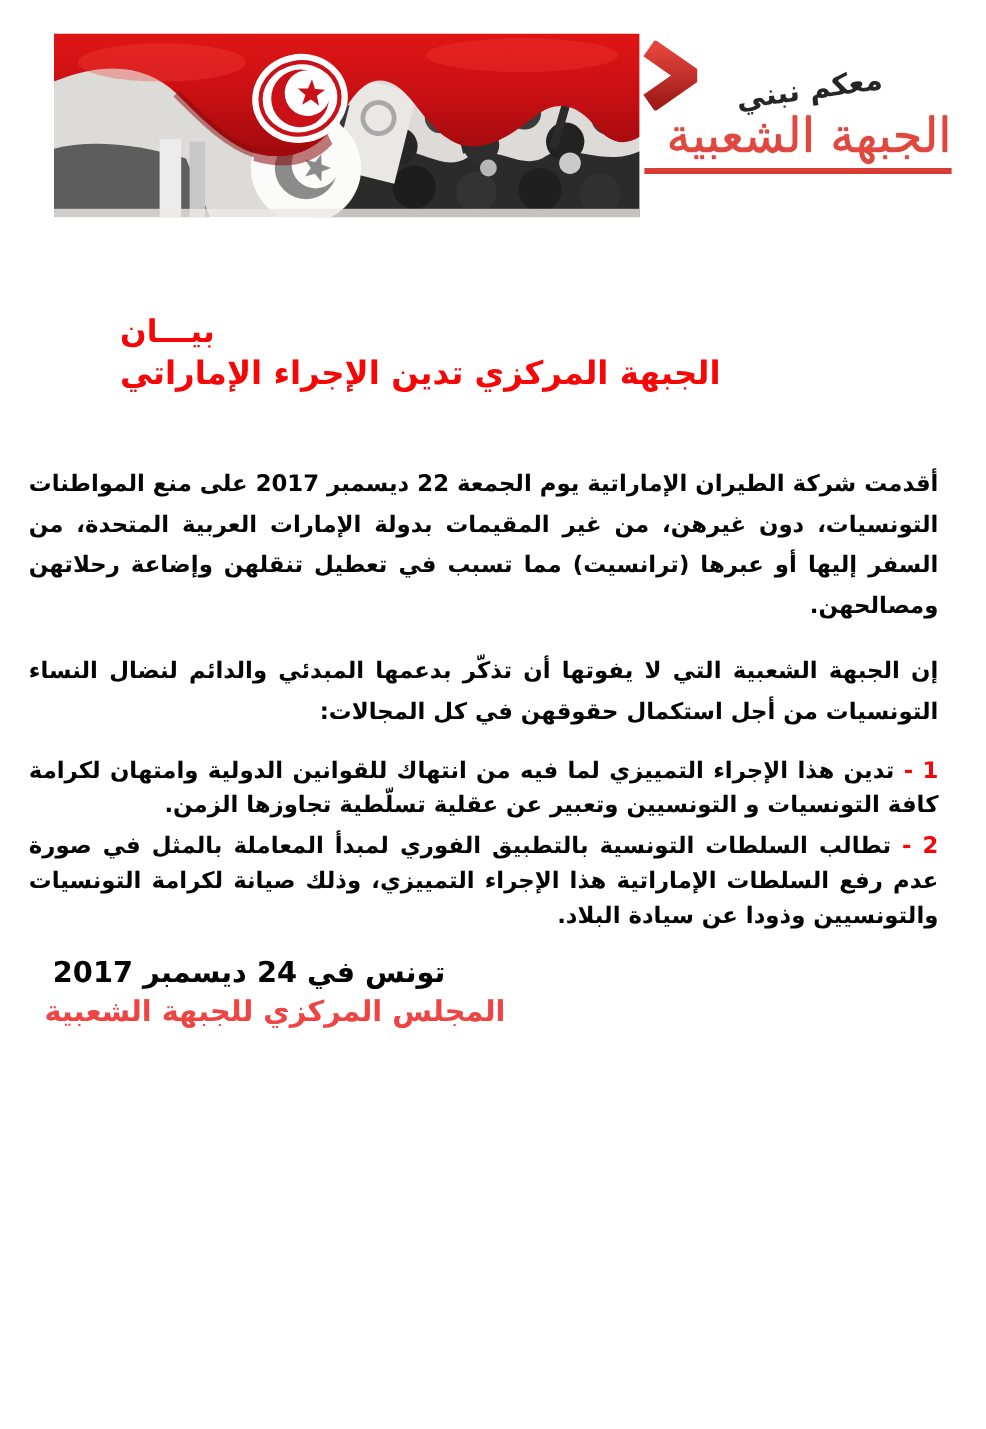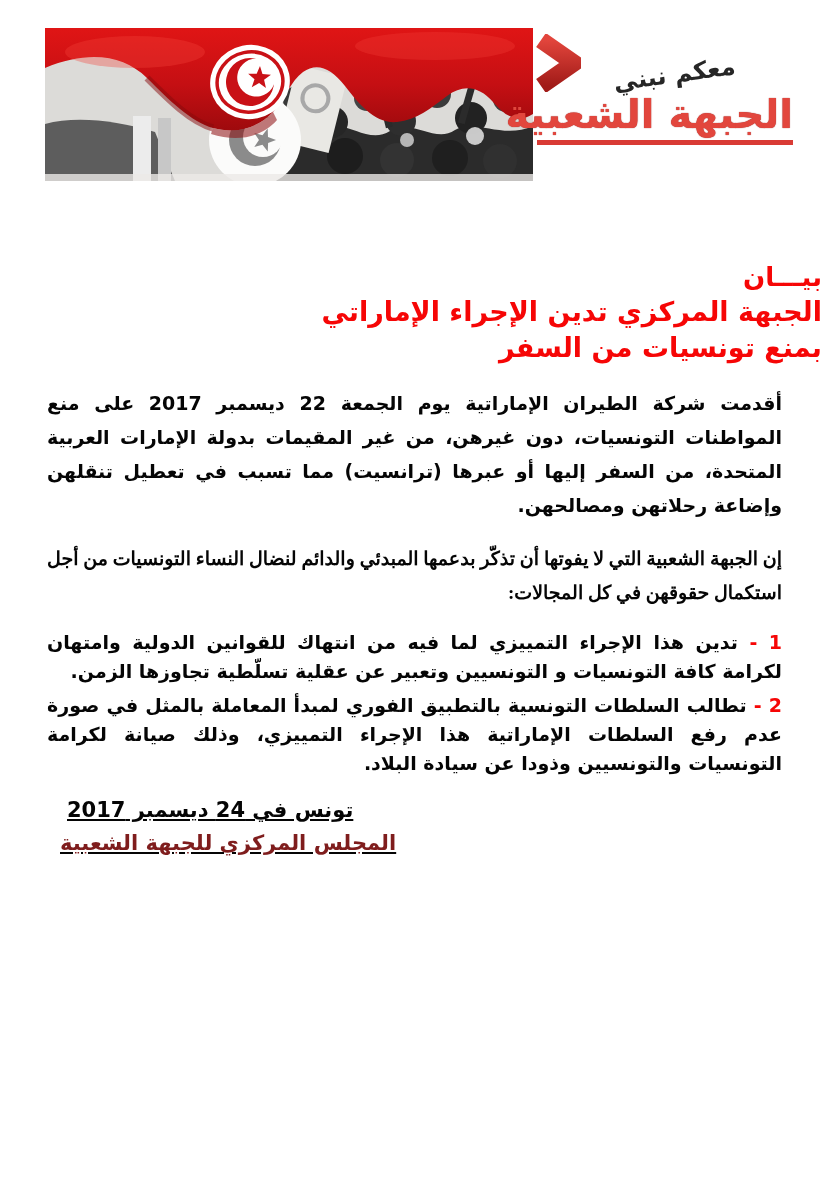--- a/index.html
+++ b/index.html
@@ -18,52 +18,52 @@
   .chevron { position:absolute; left:490px; top:6px; width:46px; height:58px; display:block; }
   .logo-block { position:absolute; right:0; top:24px; width:258px; text-align:right; direction:rtl; }
   .logo-slogan {
     display:block; margin-left:18px; margin-right:58px;
     font-size:24px; color:#262626; font-weight:bold;
     transform:rotate(-8deg); transform-origin:right center;
     letter-spacing:1px;
   }
   .logo-name {
     display:block; margin-top:14px;
-    font-size:40px; font-weight:bold; color:#e2463d;
+    font-size:40px; font-weight:normal; color:#e2463d;
     text-shadow:0 0 1px #8d1512;
     line-height:1.0; white-space:nowrap;
   }
   .logo-underline { margin-top:6px; height:5px; width:256px; background:#d93b35; }
   
   .title-block {
     position:absolute; left:100px; right:0; top:260px;
-    text-align:right; direction:rtl;
+    text-align:left; direction:rtl;
     color:#f60606; font-weight:bold;
   }
   .title-line1 { font-size:26px; line-height:34px; letter-spacing:1px; }
   .title-line2 { font-size:27px; line-height:36px; }
   .title-line3 { font-size:27px; line-height:36px; }
   
   .body-block {
-    position:absolute; left:47px; right:40px; top:386px;
+    position:absolute; left:24px; right:40px; top:386px;
     direction:rtl; text-align:justify; text-justify:inter-word;
     color:#050505; font-size:19px; font-weight:bold; line-height:34px;
   }
   .para { margin:0; }
-  .para + .para { margin-top:20px;font-family:Liberation Serif, serif; }
+  .para + .para { margin-top:20px; }
   .list { margin-top:18px; }
   .list-item { line-height:29px; }
   .list-item + .list-item { margin-top:5px; }
   .item-num { color:#f60606; white-space:nowrap; }
   .footer-block {
     margin-top:16px; direction:rtl; text-align:left;
-    font-size:21px; font-weight:bold; line-height:33px;text-decoration:underline;
+    font-size:24px; font-weight:bold; line-height:33px;
   }
   .date-line { color:#050505; padding-left:20px; }
-  .sig-line { color:#7f1d1d; padding-left:13px; }
+  .sig-line { color:#ef4444; padding-left:13px; }
 </style>
 </head>
 <body>
 
 <div class="page">
 
   <div class="header">
 
     <svg class="photo" viewBox="0 0 488 153" preserveAspectRatio="none" aria-hidden="true">
       <defs>
@@ -143,21 +143,20 @@
     <div class="logo-block">
       <span class="logo-slogan">معكم نبني</span>
       <span class="logo-name">الجبهة الشعبية</span>
       <div class="logo-underline"></div>
     </div>
   </div>
 
   <div class="title-block">
     <div class="title-line1">بيـــان</div>
     <div class="title-line2">الجبهة المركزي تدين الإجراء الإماراتي</div>
-    <div class="title-line3">بمنع تونسيات من السفر</div>
   </div>
 
   <div class="body-block">
     <p class="para">أقدمت شركة الطيران الإماراتية يوم الجمعة 22 ديسمبر 2017 على منع المواطنات التونسيات، دون غيرهن، من غير المقيمات بدولة الإمارات العربية المتحدة، من السفر إليها أو عبرها (ترانسيت) مما تسبب في تعطيل تنقلهن وإضاعة رحلاتهن ومصالحهن.</p>
     <p class="para">إن الجبهة الشعبية التي لا يفوتها أن تذكّر بدعمها المبدئي والدائم لنضال النساء التونسيات من أجل استكمال حقوقهن في كل المجالات:</p>
 
     <div class="list">
       <div class="list-item">
         <span class="item-num">1 - </span><span>تدين هذا الإجراء التمييزي لما فيه من انتهاك للقوانين الدولية وامتهان لكرامة كافة التونسيات و التونسيين وتعبير عن عقلية تسلّطية تجاوزها الزمن.</span>
       </div>

